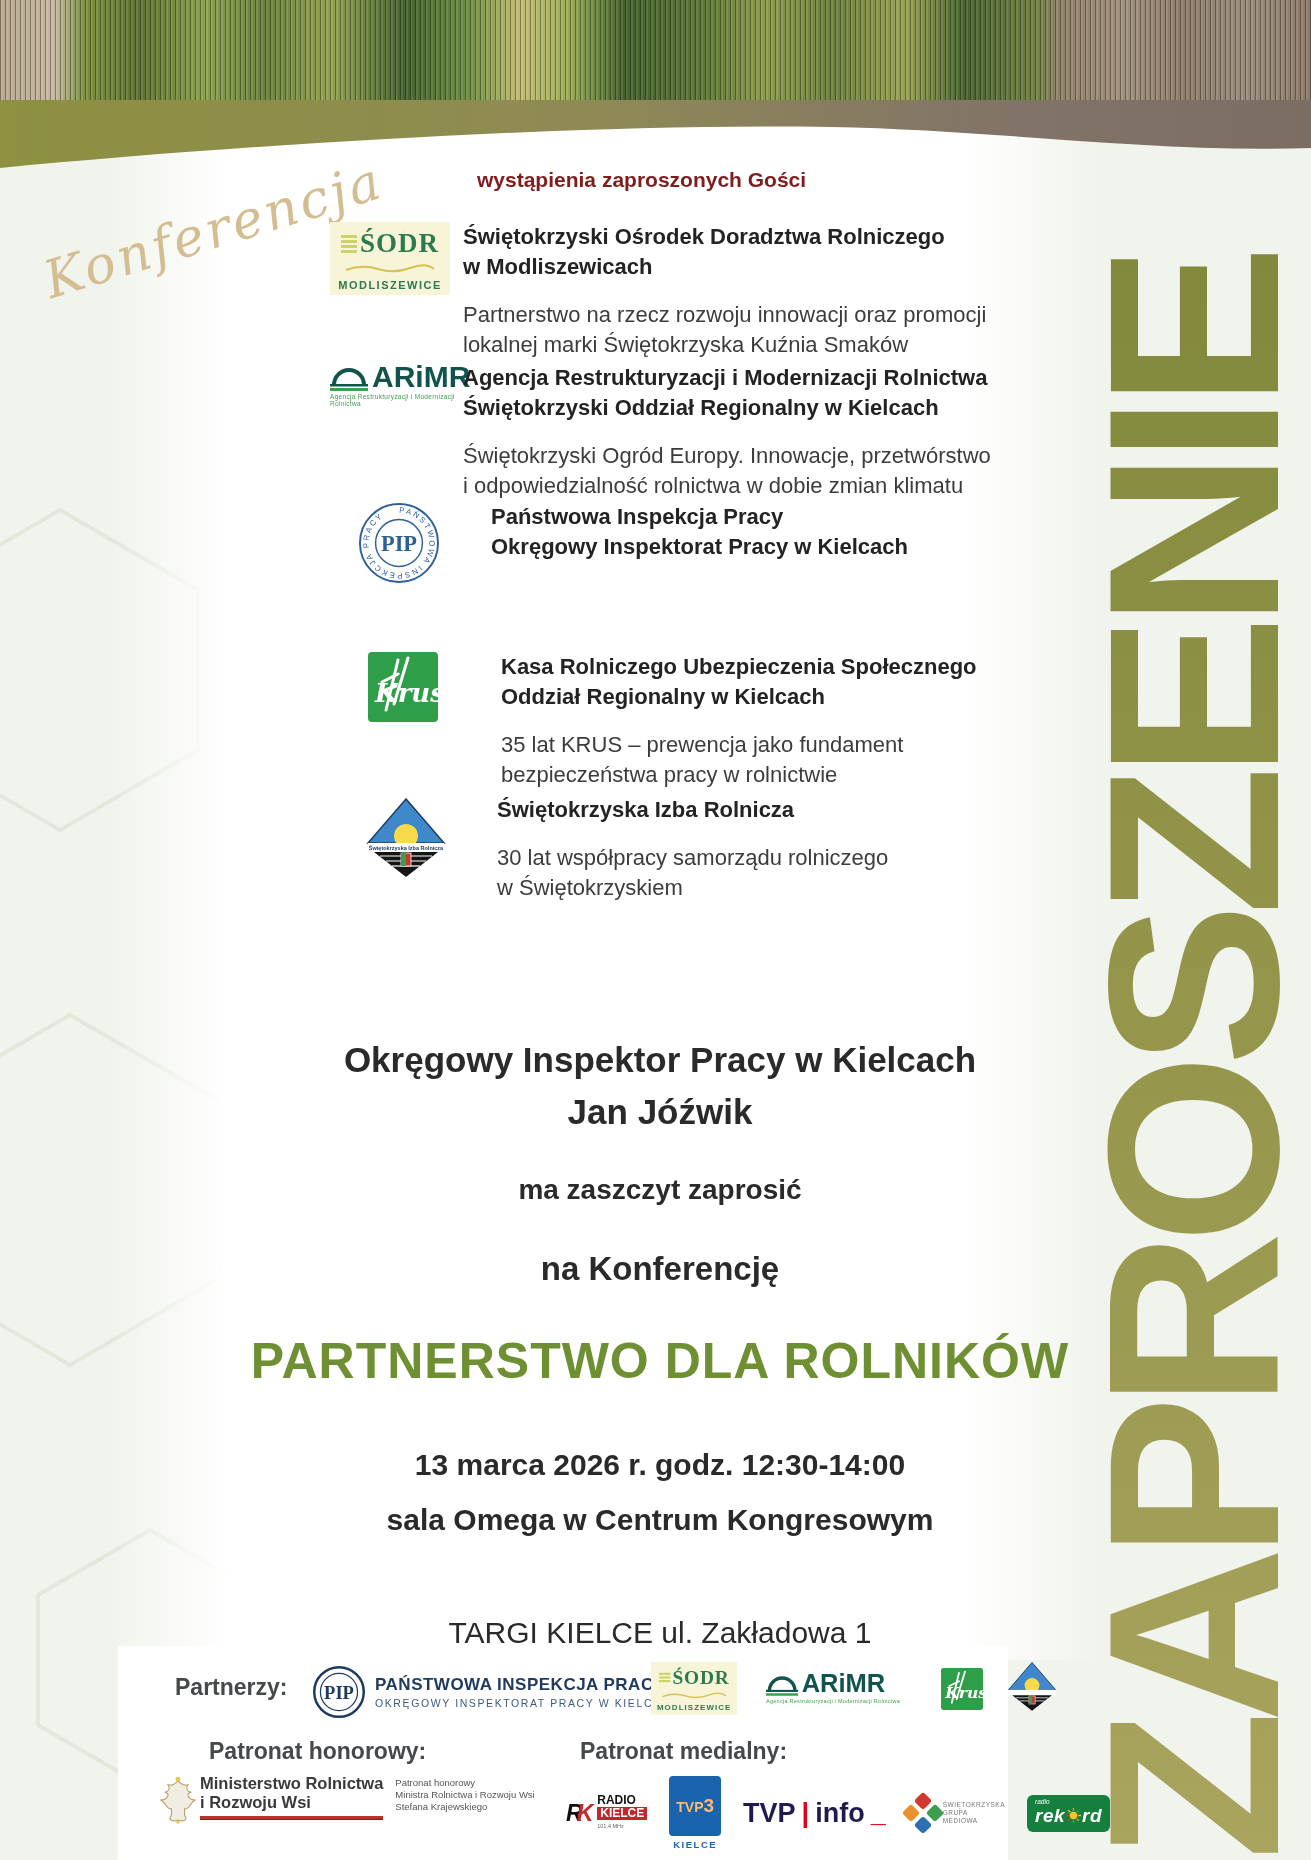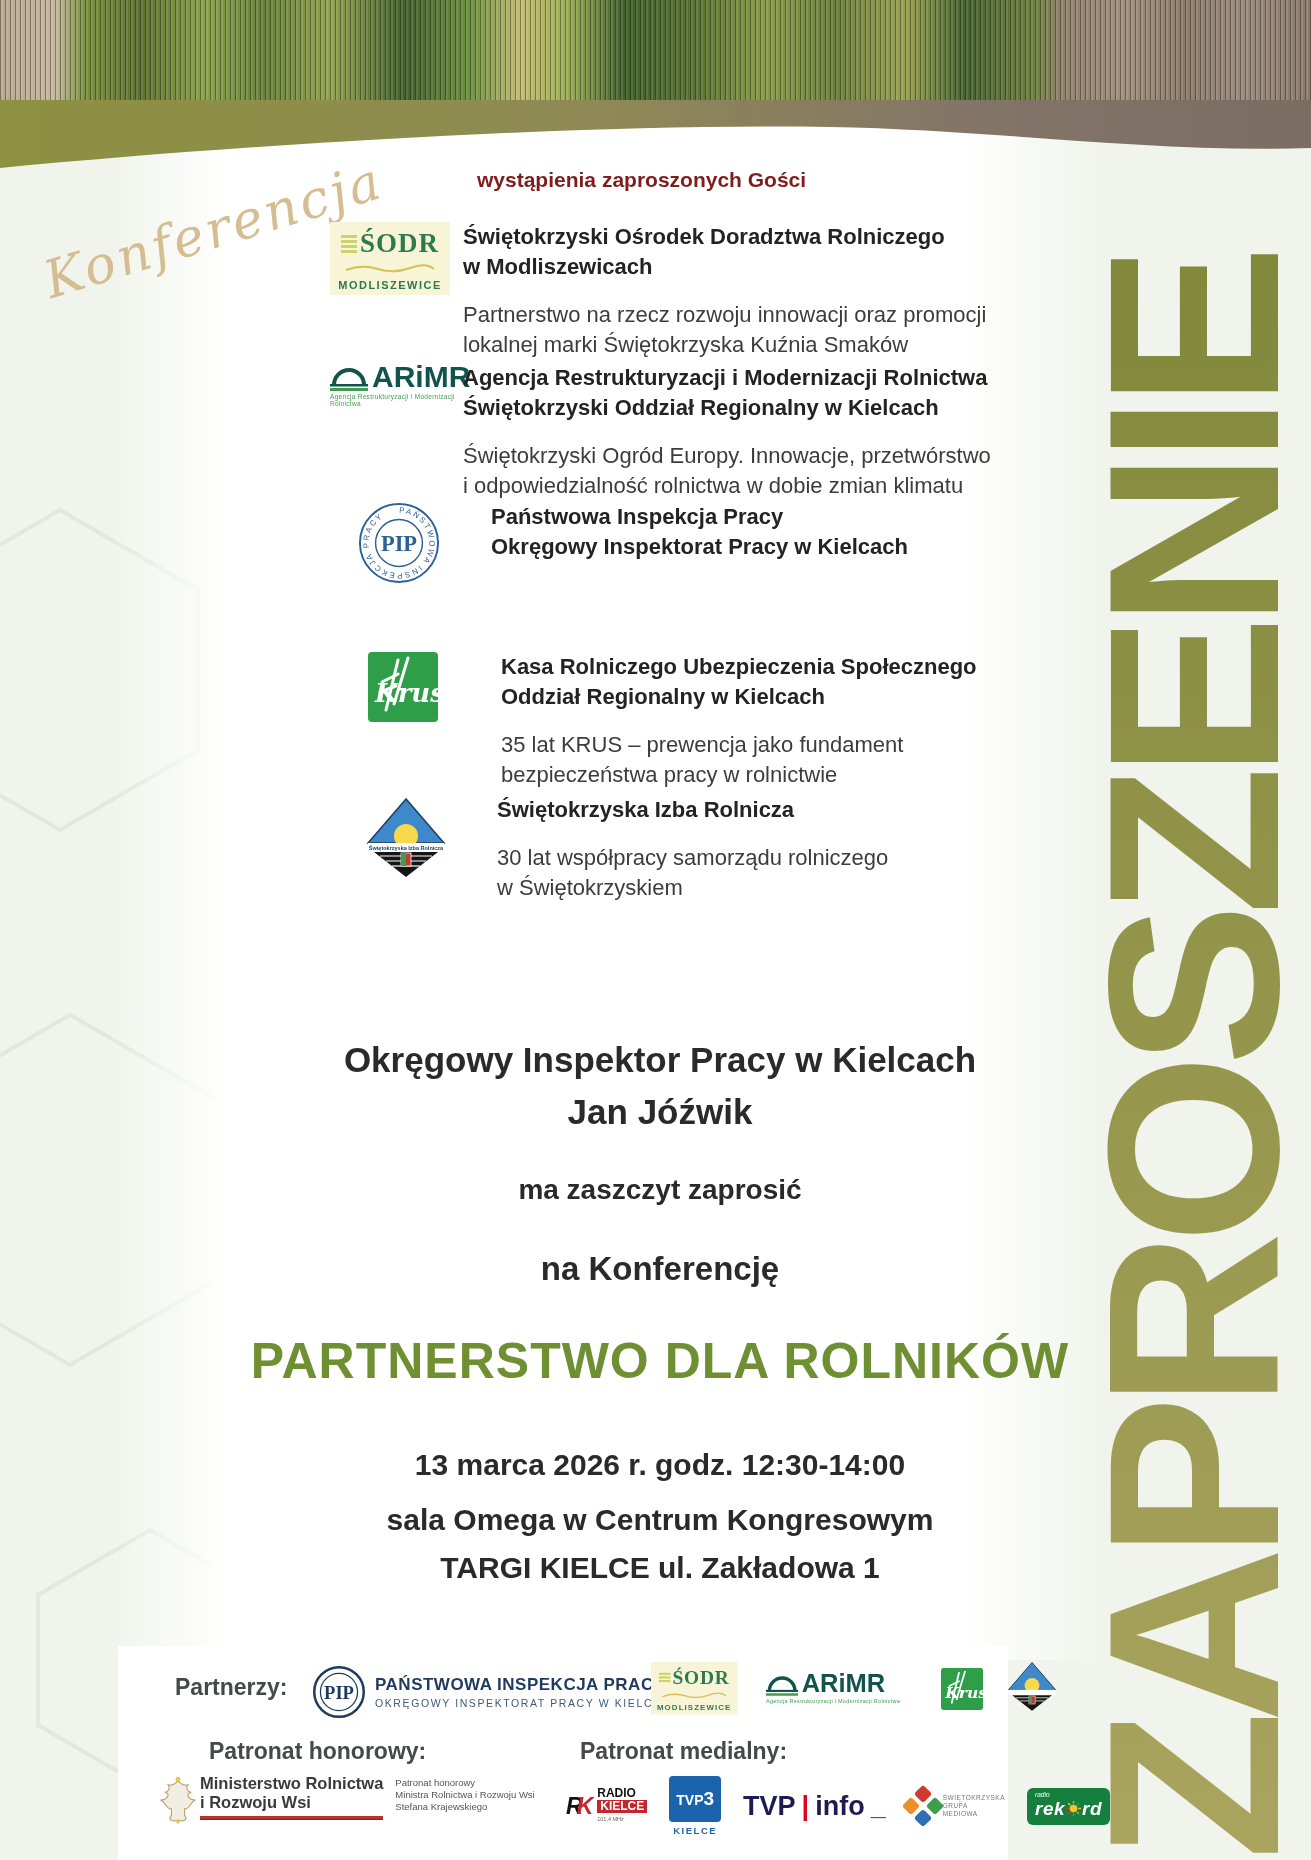--- a/index.html
+++ b/index.html
@@ -55,21 +55,21 @@
   .izba.small{transform:scale(.62);transform-origin:top left;}
   
   .cline{left:140px;width:1040px;text-align:center;z-index:3;color:#2a2a2a;}
   #host1{top:1040px;font-size:35px;font-weight:bold;}
   #host2{top:1092px;font-size:35px;font-weight:bold;}
   #phrase{top:1174px;font-size:28px;font-weight:bold;}
   #nakonf{top:1250px;font-size:33px;font-weight:bold;}
   #conftitle{top:1332px;font-size:50px;font-weight:bold;color:#6e9033;letter-spacing:1px;}
   #dline1{top:1448px;font-size:30px;font-weight:bold;}
   #dline2{top:1503px;font-size:30px;font-weight:bold;}
-  #dline3{top:1551px;font-size:30px;font-weight:bold;}
+  #dline3{top:1616px;font-size:30px;font-weight:normal;}
   
   #panel{left:118px;top:1646px;width:890px;height:214px;background:#fff;z-index:3;}
   .plabel{font-size:23px;font-weight:bold;color:#46494c;}
   #partners-label{left:57px;top:28px;}
   #pip-partner{left:195px;top:20px;display:flex;align-items:center;gap:10px;}
   .pip-title{font-size:17px;font-weight:bold;color:#1e3a5f;letter-spacing:.5px;}
   .pip-sub{font-size:10.5px;color:#3d5a7a;letter-spacing:1.6px;margin-top:2px;}
   #sodr-small{left:533px;top:16px;}
   #arimr-small{left:648px;top:26px;}
   #krus-small{left:823px;top:22px;}
@@ -83,21 +83,21 @@
   #media-row{left:448px;top:130px;display:flex;align-items:center;gap:22px;}
   
   .rk{display:flex;align-items:center;gap:4px;}
   .rk .mark{font-size:23px;font-weight:700;color:#111;font-style:italic;line-height:28px;}
   .rk .mark b{color:#c1272d;margin-left:-6px;}
   .rk .col{display:flex;flex-direction:column;line-height:13px;}
   .rk .radio{font-size:12px;font-weight:900;color:#111;}
   .rk .kielce{font-size:12px;font-weight:900;color:#fff;background:#c1272d;padding:0 3px;}
   .rk .freq{font-size:5.5px;color:#666;}
   .tvp3{display:flex;flex-direction:column;align-items:center;}
-  .tvp3 .box{background:#1c63ad;color:#ffffff;border-radius:4px;padding:12px 7px;font-weight:bold;font-size:14px;}
+  .tvp3 .box{background:#1c63ad;color:#fdba74;border-radius:4px;padding:19px 7px;font-weight:bold;font-size:14px;}
   .tvp3 .box b{font-size:19px;}
   .tvp3 .city{color:#1c63ad;font-size:9.5px;font-weight:bold;letter-spacing:1.5px;margin-top:3px;}
   .tvpinfo{display:flex;align-items:baseline;font-weight:900;color:#1d1b4f;font-size:27px;gap:6px;}
   .tvpinfo .bar{color:#e3001b;font-weight:900;}
   .tvpinfo .us{color:#e3001b;}
   .grupa{display:flex;align-items:center;gap:5px;}
   .gmark{width:30px;height:30px;position:relative;transform:rotate(45deg);}
   .gmark i{position:absolute;width:13px;height:13px;border-radius:3px;}
   .gmark .g1{left:0;top:0;background:#d03a2e;}
   .gmark .g2{right:0;top:0;background:#3f9e4d;}

